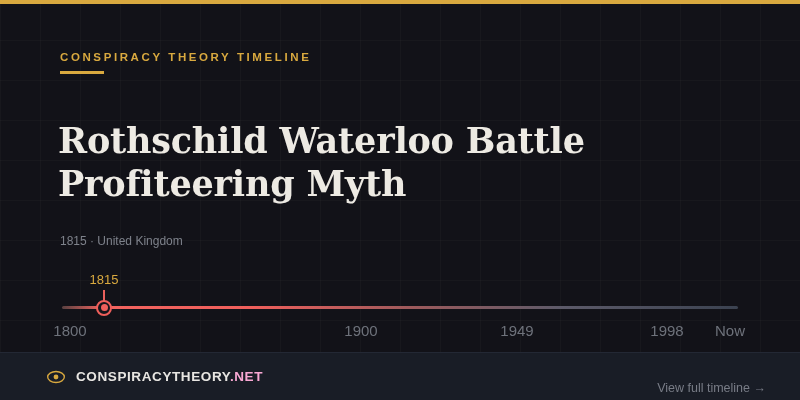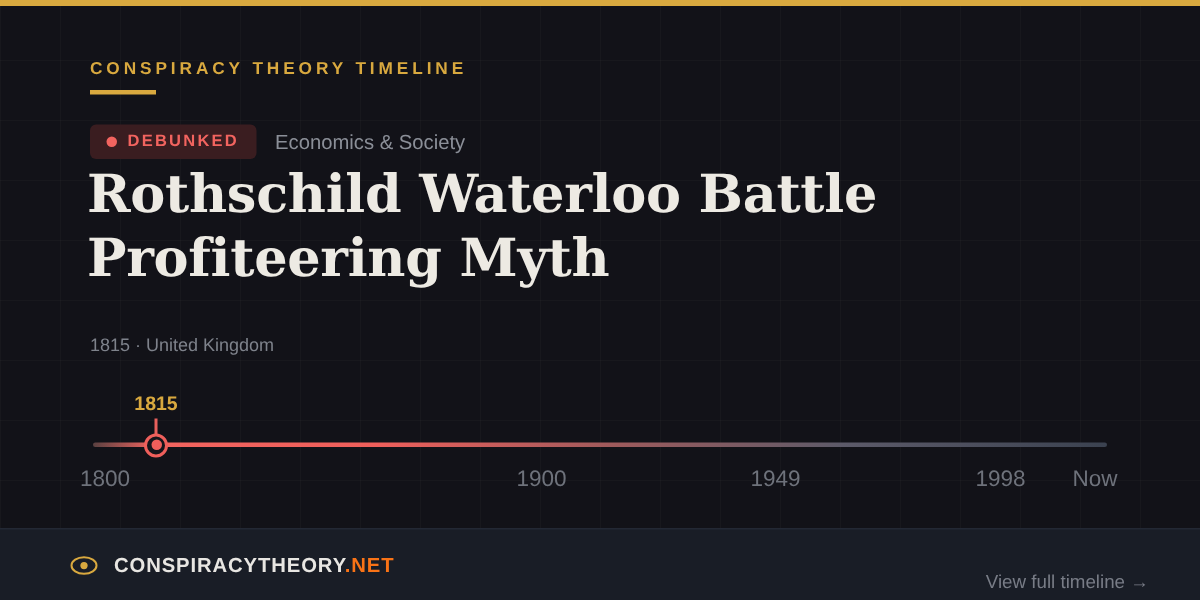--- a/index.html
+++ b/index.html
@@ -32,21 +32,21 @@
     position: absolute;
     top: 0; left: 0;
     width: 800px;
     height: 4px;
     background: #d9a93f;
   }
 
   
   #content {
     position: absolute;
-    top: 5px; left: 0;
+    top: 16px; left: 0;
     width: 800px;
     height: 256px;
     padding: 0;
   }
 
   
   #eyebrow-wrap {
     position: absolute;
     left: 60px;
     top: 34px;
@@ -186,21 +186,21 @@
     height: 7px;
     border-radius: 50%;
     background: #ef5f5b;
   }
   #marker-label {
     position: absolute;
     left: 104px;
     top: 4px;
     transform: translateX(-50%);
     font-size: 13px;
-    font-weight: bold;
+    font-weight: normal;
     color: #d9a93f;
     white-space: nowrap;
     line-height: 15px;
   }
   .tick-label {
     position: absolute;
     top: 56px;
     font-size: 15px;
     color: #6e727b;
     line-height: 14px;
@@ -236,21 +236,21 @@
   }
   #brand-text {
     font-size: 13.5px;
     font-weight: bold;
     letter-spacing: 0.6px;
     color: #e8e6e2;
     line-height: 16px;
     white-space: nowrap;
   }
   #brand-tld {
-    color: #f97316;
+    color: #f9a8d4;
   }
   #footer-link {
     font-size: 12.5px;
     color: #787c86;
     line-height: 16px;
     white-space: nowrap;
     margin-top: 23px;
   }
 </style>
 </head>
@@ -260,27 +260,20 @@
 
   <div id="top-bar"></div>
 
   <div id="content">
 
     <div id="eyebrow-wrap">
       <div id="eyebrow">CONSPIRACY THEORY TIMELINE</div>
       <div id="eyebrow-rule"></div>
     </div>
 
-    <div id="badge-row">
-      <div id="status-badge">
-        <span id="status-dot"></span>
-        <span id="status-text">DEBUNKED</span>
-      </div>
-      <span id="category-text">Economics &amp; Society</span>
-    </div>
 
     <div id="title">Rothschild Waterloo Battle Profiteering Myth</div>
 
     <div id="meta">1815 · United Kingdom</div>
 
     <div id="timeline">
       <div id="track"></div>
 
       <div id="marker-label">1815</div>
 

